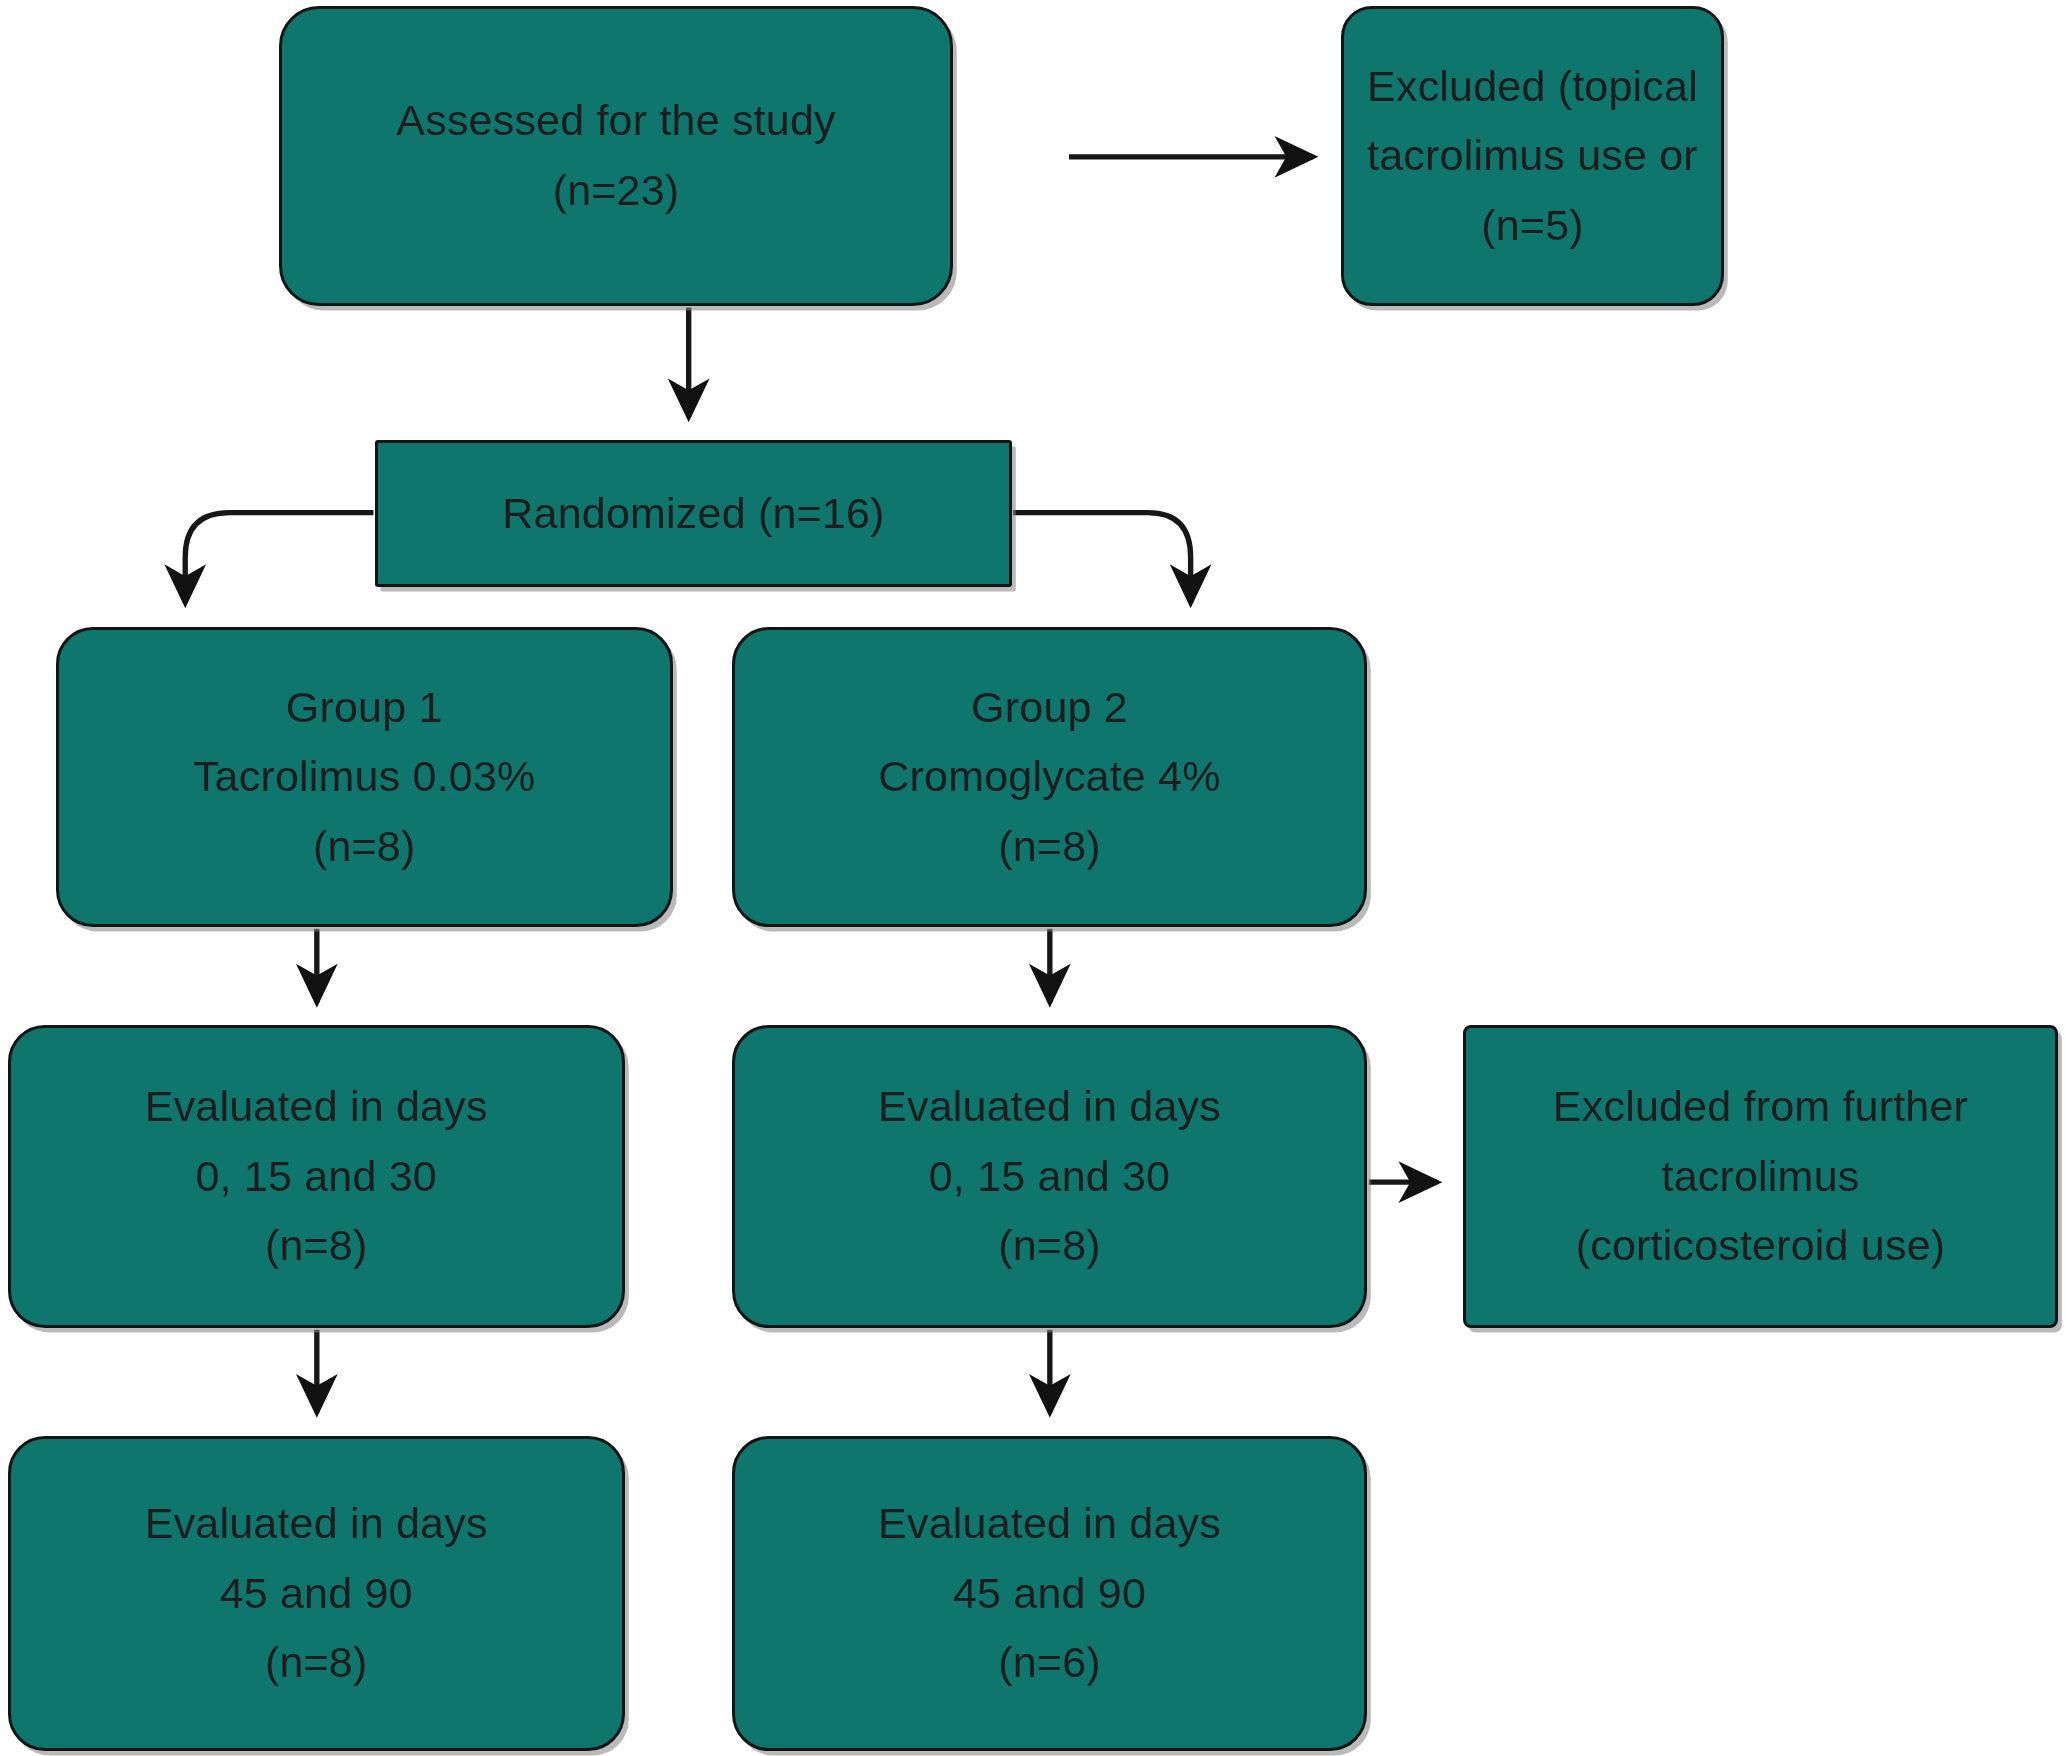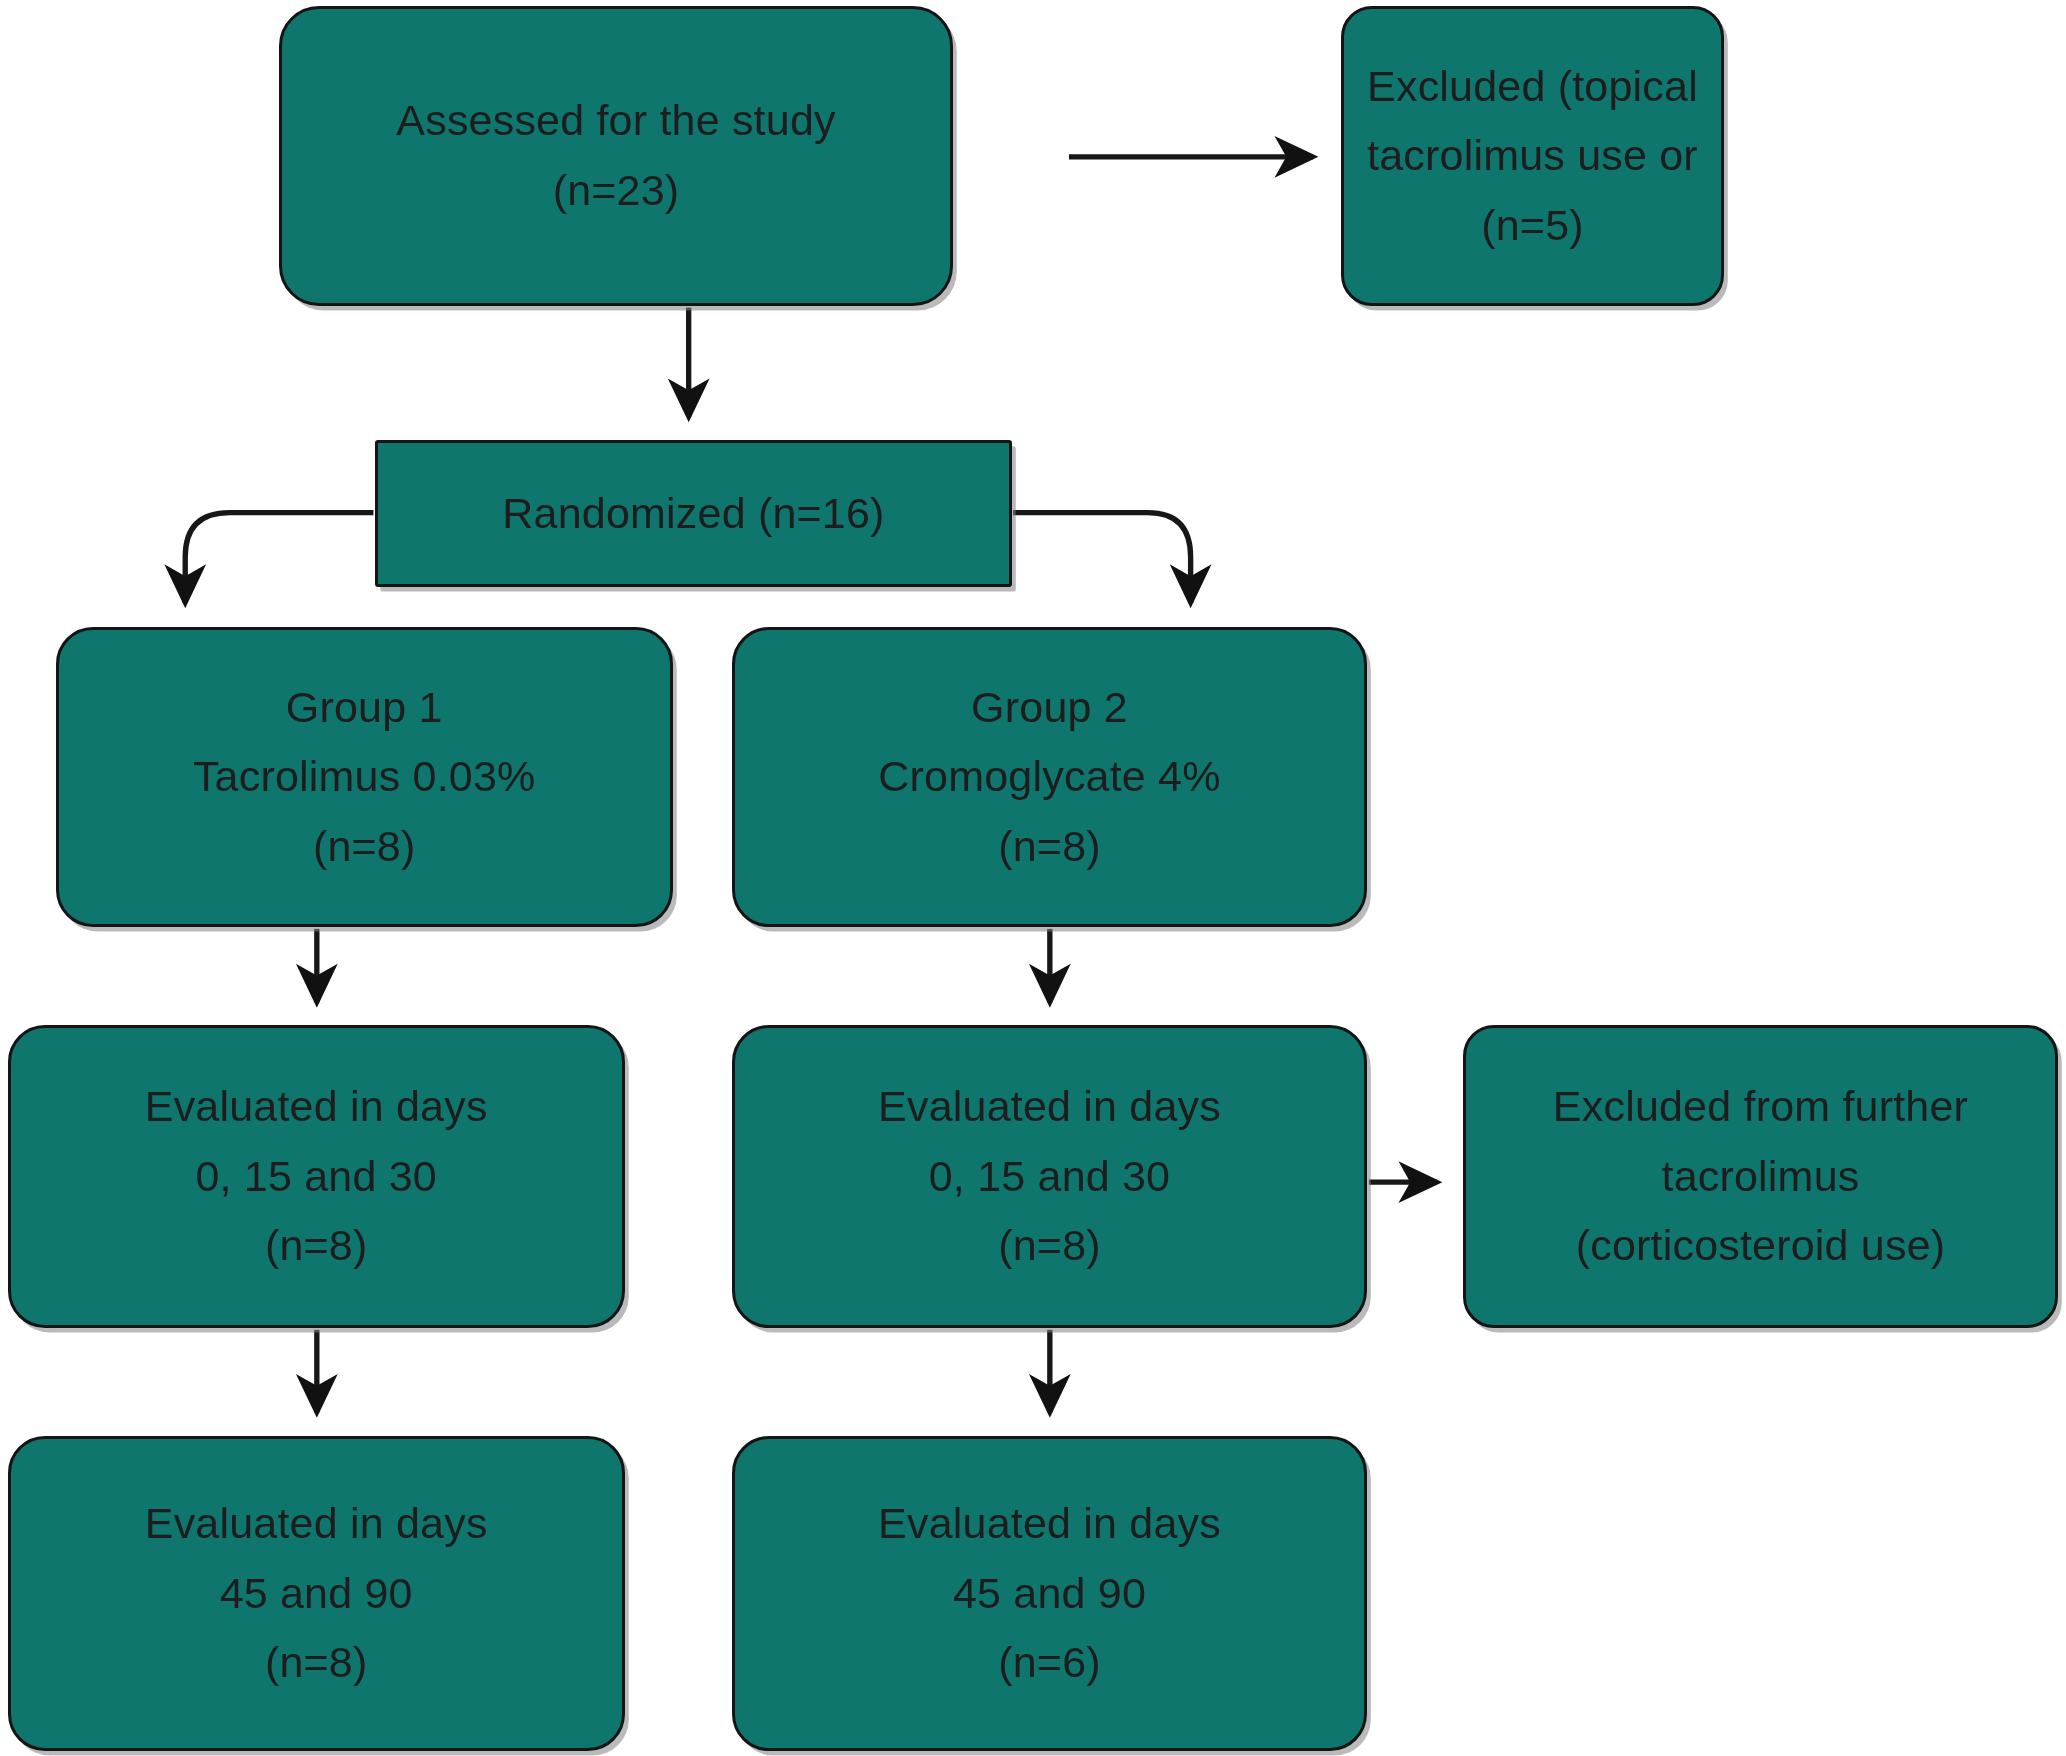--- a/index.html
+++ b/index.html
@@ -15,21 +15,21 @@
              letter-spacing:0.2px;padding:0 13.8px;}
   .node .txt .ln{display:block;white-space:nowrap;}
   
   #n-assessed   {left:279px;  top:6.1px;    width:674px; height:300px; border-radius:40px;}
   #n-excl-top   {left:1341px; top:6.1px;    width:383px;  height:300px; border-radius:31px;}
   #n-random     {left:375px;  top:440px;  width:637px;  height:147px; border-radius:3px;}
   #n-group1     {left:7.7px;   top:627px;  width:617px;  height:300px; border-radius:37px;margin-left:48px;}
   #n-group2     {left:732px;  top:627px;  width:635px;  height:300px; border-radius:37px;}
   #n-eval1-mid  {left:7.7px;   top:1025px; width:617px;  height:303px; border-radius:37px;}
   #n-eval2-mid  {left:732px;  top:1025px; width:635px;  height:303px; border-radius:37px;}
-  #n-excl-mid   {left:1463px; top:1025px; width:595px;  height:303px; border-radius:31px;}
+  #n-excl-mid   {left:1463px; top:1025px; width:595px;  height:303px; border-radius:8px;}
   #n-eval1-bot  {left:7.7px;   top:1436px; width:617px;  height:315px; border-radius:37px;}
   #n-eval2-bot  {left:732px;  top:1436px; width:635px;  height:315px; border-radius:37px;}
 </style>
 </head>
 <body>
 
 <div id="canvas">
 
   <svg class="wires" viewBox="0 0 2700 2295" xmlns="http://www.w3.org/2000/svg">
     <defs>

